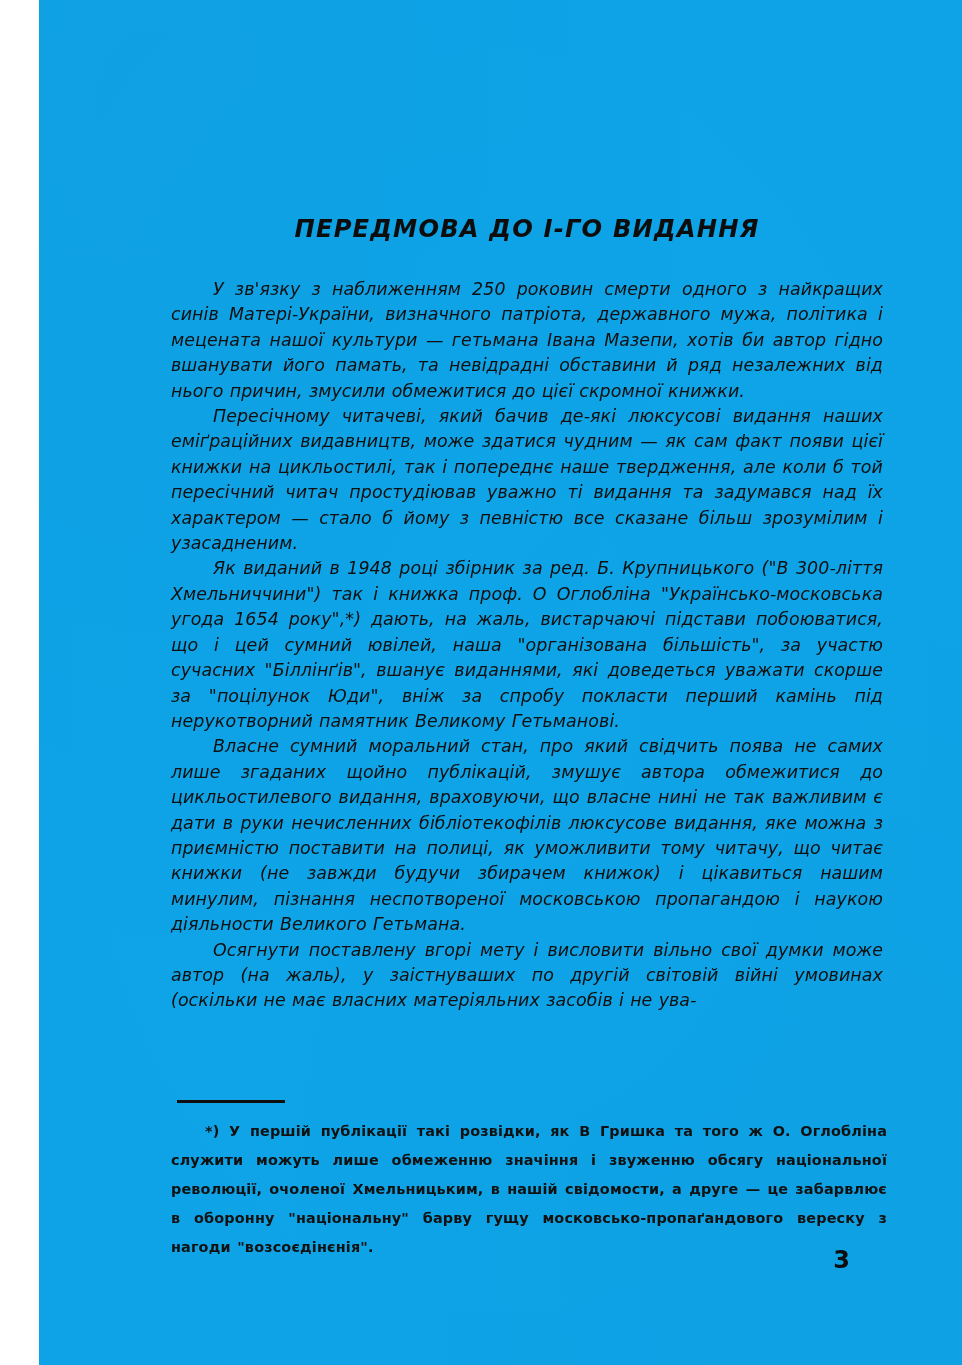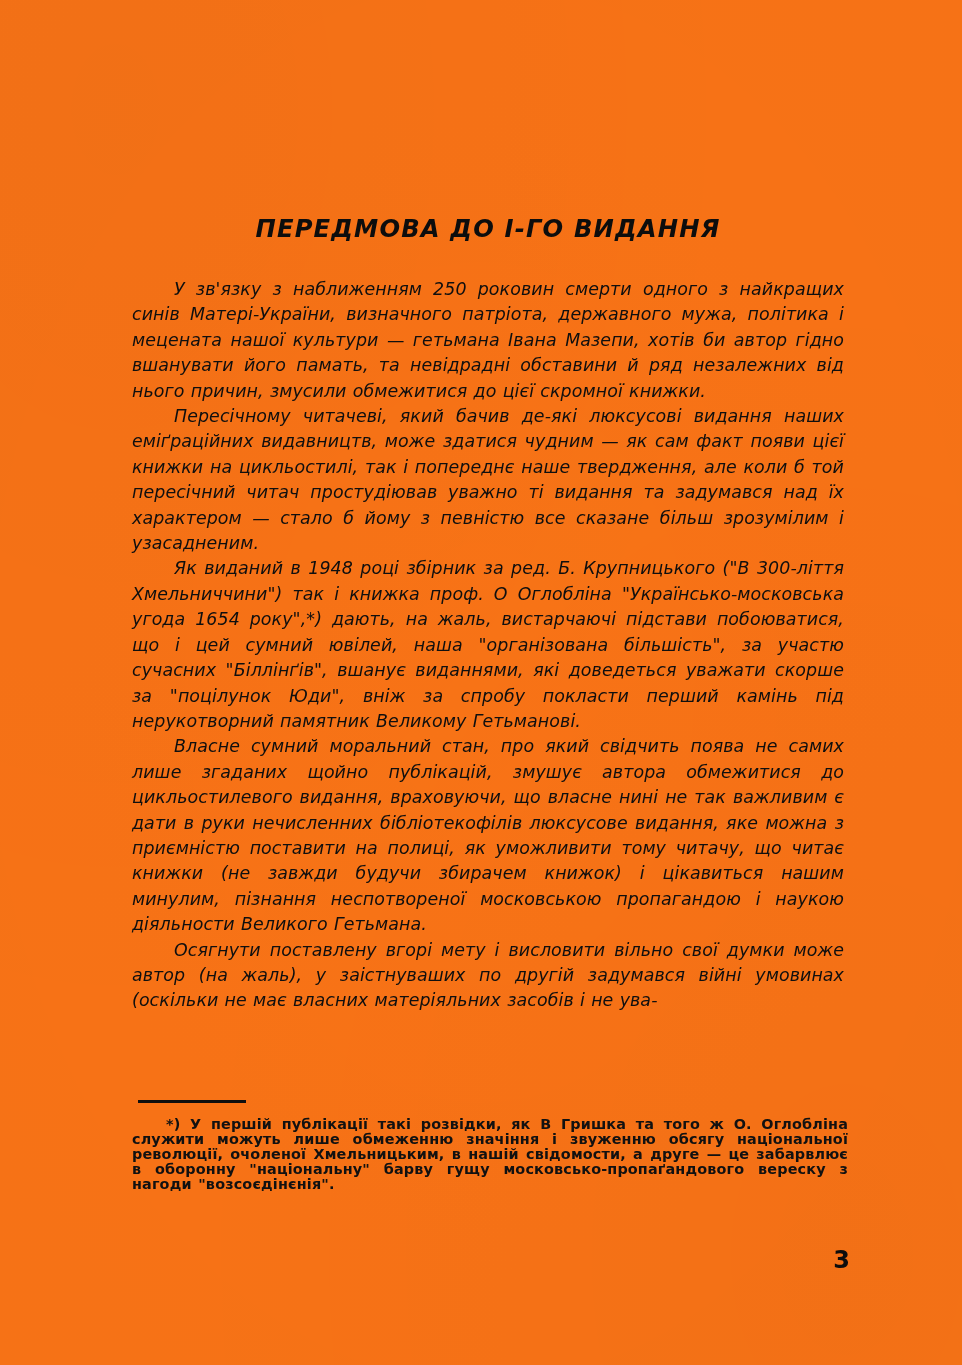--- a/index.html
+++ b/index.html
@@ -12,21 +12,22 @@
     height: 1365px;
     position: relative;
     font-family: "DejaVu Sans", sans-serif;
     color: #111111;
     overflow: hidden;
   }
 
   .page {
     position: absolute;
     inset: 0;
-    background: #f97316;
+    background: #0ea5e9;
+    margin-left: 39px;
   }
 
   
   .page::before {
     content: "";
     position: absolute;
     inset: 0;
     background:
       radial-gradient(ellipse at 12% 8%, rgba(0,0,0,0.018), rgba(0,0,0,0) 55%),
       radial-gradient(ellipse at 88% 92%, rgba(0,0,0,0.015), rgba(0,0,0,0) 60%),
@@ -84,21 +85,21 @@
     height: 3px;
     background: #0f0f0f;
     margin: 0 0 14px 6px;
   }
 
   .footnote {
     margin: 0;
     font-family: "DejaVu Sans", sans-serif;
     font-weight: 700;
     font-size: 14.4px;
-    line-height: 15px;
+    line-height: 29px;
     text-align: justify;
     text-indent: 34px;
     color: #111111;
     letter-spacing: 0.15px;
     word-spacing: 1.4px;
     filter: blur(0.22px);
   }
 
   .page-number {
     position: absolute;
@@ -117,21 +118,21 @@
 
   <div class="content">
 
     <h1 class="doc-title">ПЕРЕДМОВА ДО І-ГО ВИДАННЯ</h1>
 
     <div class="body-text">
       <p>У зв'язку з наближенням 250 роковин смерти одного з найкращих синів Матері-України, визначного патріота, державного мужа, політика і мецената нашої культури — гетьмана Івана Мазепи, хотів би автор гідно вшанувати його памать, та невідрадні обставини й ряд незалежних від нього причин, змусили обмежитися до цієї скромної книжки.</p>
       <p>Пересічному читачеві, який бачив де-які люксусові видання наших еміґраційних видавництв, може здатися чудним — як сам факт появи цієї книжки на цикльостилі, так і попереднє наше твердження, але коли б той пересічний читач простудіював уважно ті видання та задумався над їх характером — стало б йому з певністю все сказане більш зрозумілим і узасадненим.</p>
       <p>Як виданий в 1948 році збірник за ред. Б. Крупницького ("В 300-ліття Хмельниччини") так і книжка проф. О Оглобліна "Українсько-московська угода 1654 року",*) дають, на жаль, вистарчаючі підстави побоюватися, що і цей сумний ювілей, наша "організована більшість", за участю сучасних "Біллінґів", вшанує виданнями, які доведеться уважати скорше за "поцілунок Юди", вніж за спробу покласти перший камінь під нерукотворний памятник Великому Гетьманові.</p>
       <p>Власне сумний моральний стан, про який свідчить поява не самих лише згаданих щойно публікацій, змушує автора обмежитися до цикльостилевого видання, враховуючи, що власне нині не так важливим є дати в руки нечисленних бібліотекофілів люксусове видання, яке можна з приємністю поставити на полиці, як уможливити тому читачу, що читає книжки (не завжди будучи збирачем книжок) і цікавиться нашим минулим, пізнання неспотвореної московською пропагандою і наукою діяльности Великого Гетьмана.</p>
-      <p class="last-para">Осягнути поставлену вгорі мету і висловити вільно свої думки може автор (на жаль), у заістнуваших по другій задумався війні умовинах (оскільки не має власних матеріяльних засобів і не ува-</p>
+      <p class="last-para">Осягнути поставлену вгорі мету і висловити вільно свої думки може автор (на жаль), у заістнуваших по другій світовій війні умовинах (оскільки не має власних матеріяльних засобів і не ува-</p>
     </div>
 
   </div>
 
   <div class="footnote-wrap">
     <div class="footnote-rule"></div>
     <p class="footnote">*) У першій публікації такі розвідки, як В Гришка та того ж О. Оглобліна служити можуть лише обмеженню значіння і звуженню обсягу національної революції, очоленої Хмельницьким, в нашій свідомости, а друге — це забарвлює в оборонну "національну" барву гущу московсько-пропаґандового вереску з нагоди "возсоєдінєнія".</p>
   </div>
 
   <div class="page-number">3</div>

